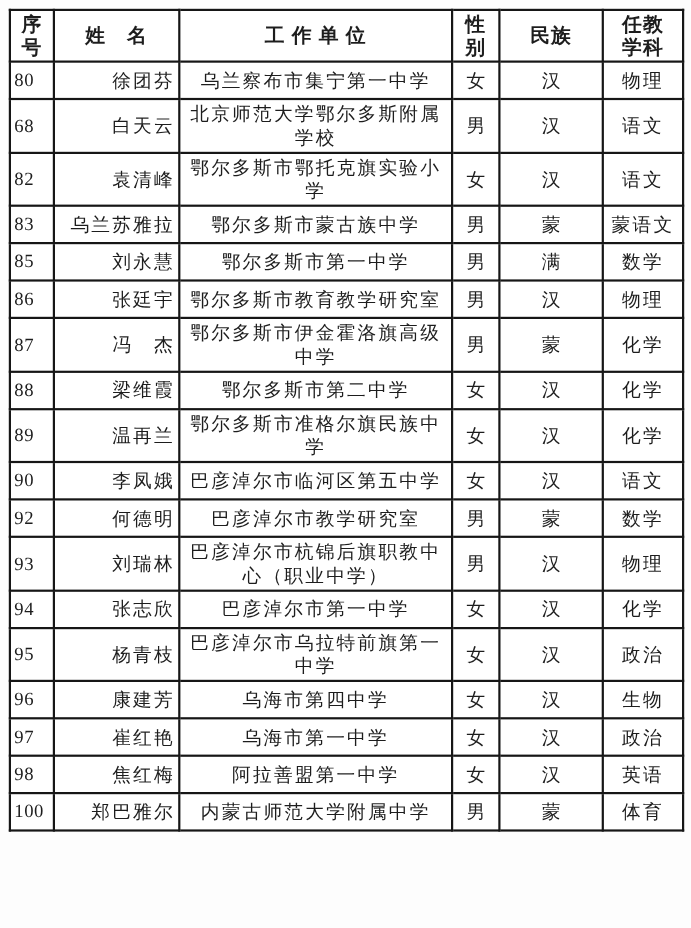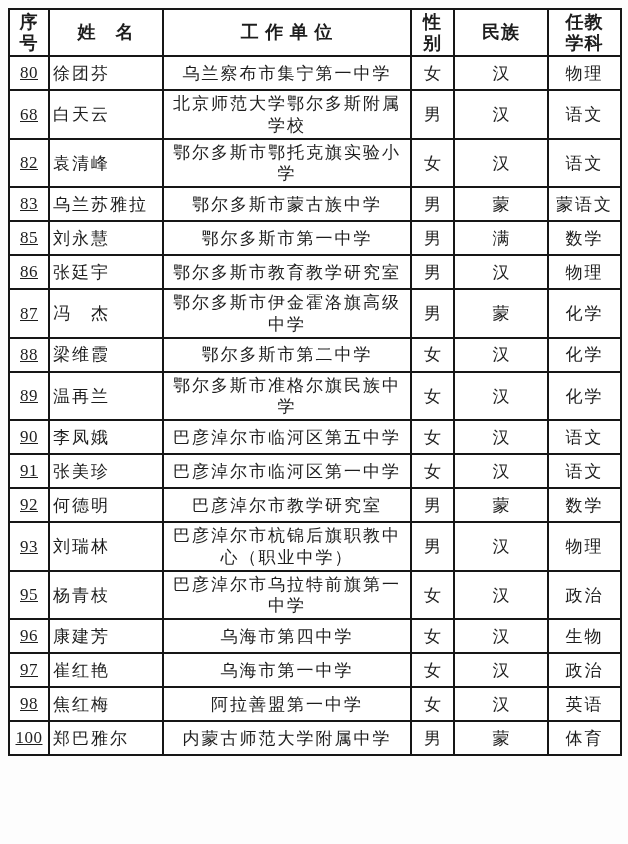--- a/index.html
+++ b/index.html
@@ -38,27 +38,26 @@
     padding: 2px 0;
     letter-spacing: 1px;
   }
   table.roster td {
     font-size: 17px;
     padding: 2px 3px;
   }
   tr.single td { height: 34px; }
   tr.tall td   { height: 45px; }
   .c-no {
-    text-align: center;
+    text-align: left;
     font-size: 17px;
     letter-spacing: 0.5px;
-    text-decoration: underline;
   }
   .c-name {
-    text-align: left;
+    text-align: right;
     letter-spacing: 2px;
   }
   .c-unit {
     text-align: center;
     padding-left: 7px;
     padding-right: 4px;
     line-height: 1.25;
     letter-spacing: 2px;
   }
   .c-gender, .c-ethnic {
@@ -171,42 +170,42 @@
   </tr>
         <tr class="single">
     <td class="c-no">90</td>
     <td class="c-name">李凤娥</td>
     <td class="c-unit">巴彦淖尔市临河区第五中学</td>
     <td class="c-gender">女</td>
     <td class="c-ethnic">汉</td>
     <td class="c-subject">语文</td>
   </tr>
         <tr class="single">
-    <td class="c-no">91</td>
-    <td class="c-name">张美珍</td>
-    <td class="c-unit">巴彦淖尔市临河区第一中学</td>
-    <td class="c-gender">女</td>
-    <td class="c-ethnic">汉</td>
-    <td class="c-subject">语文</td>
-  </tr>
-        <tr class="single">
     <td class="c-no">92</td>
     <td class="c-name">何德明</td>
     <td class="c-unit">巴彦淖尔市教学研究室</td>
     <td class="c-gender">男</td>
     <td class="c-ethnic">蒙</td>
     <td class="c-subject">数学</td>
   </tr>
         <tr class="tall">
     <td class="c-no">93</td>
     <td class="c-name">刘瑞林</td>
     <td class="c-unit">巴彦淖尔市杭锦后旗职教中心（职业中学）</td>
     <td class="c-gender">男</td>
     <td class="c-ethnic">汉</td>
     <td class="c-subject">物理</td>
+  </tr>
+        <tr class="single">
+    <td class="c-no">94</td>
+    <td class="c-name">张志欣</td>
+    <td class="c-unit">巴彦淖尔市第一中学</td>
+    <td class="c-gender">女</td>
+    <td class="c-ethnic">汉</td>
+    <td class="c-subject">化学</td>
   </tr>
         <tr class="tall">
     <td class="c-no">95</td>
     <td class="c-name">杨青枝</td>
     <td class="c-unit">巴彦淖尔市乌拉特前旗第一中学</td>
     <td class="c-gender">女</td>
     <td class="c-ethnic">汉</td>
     <td class="c-subject">政治</td>
   </tr>
         <tr class="single">

